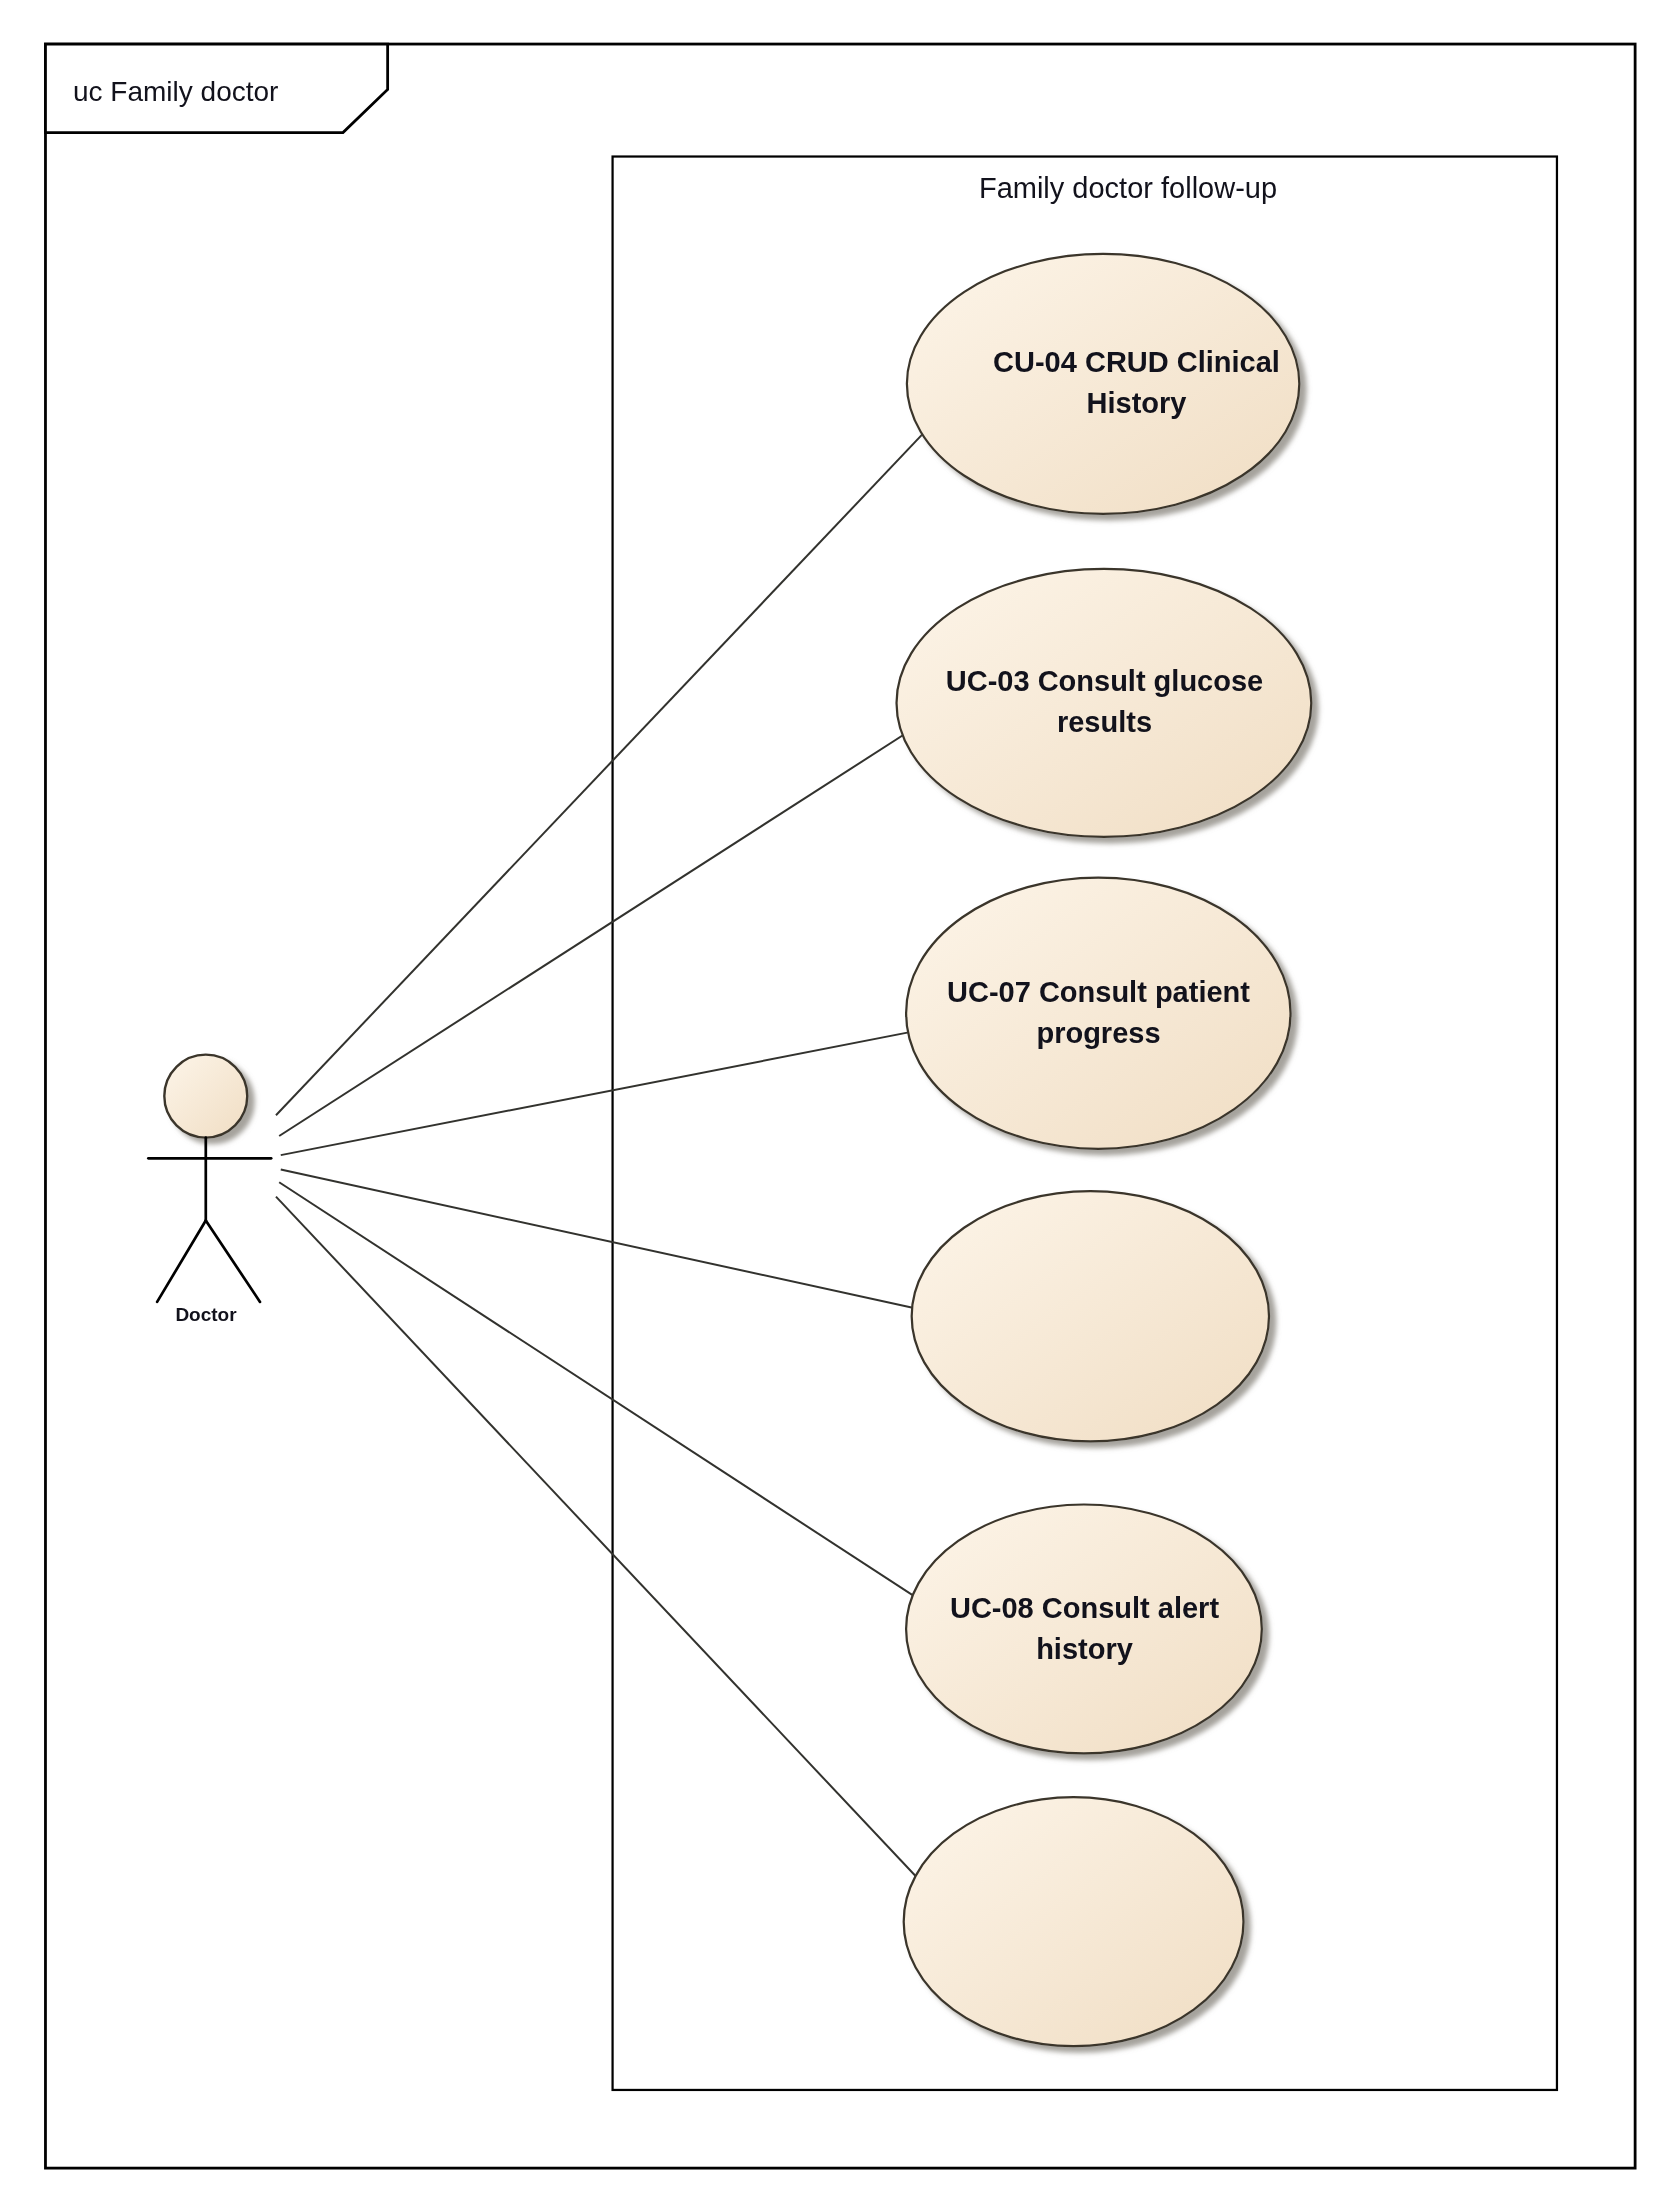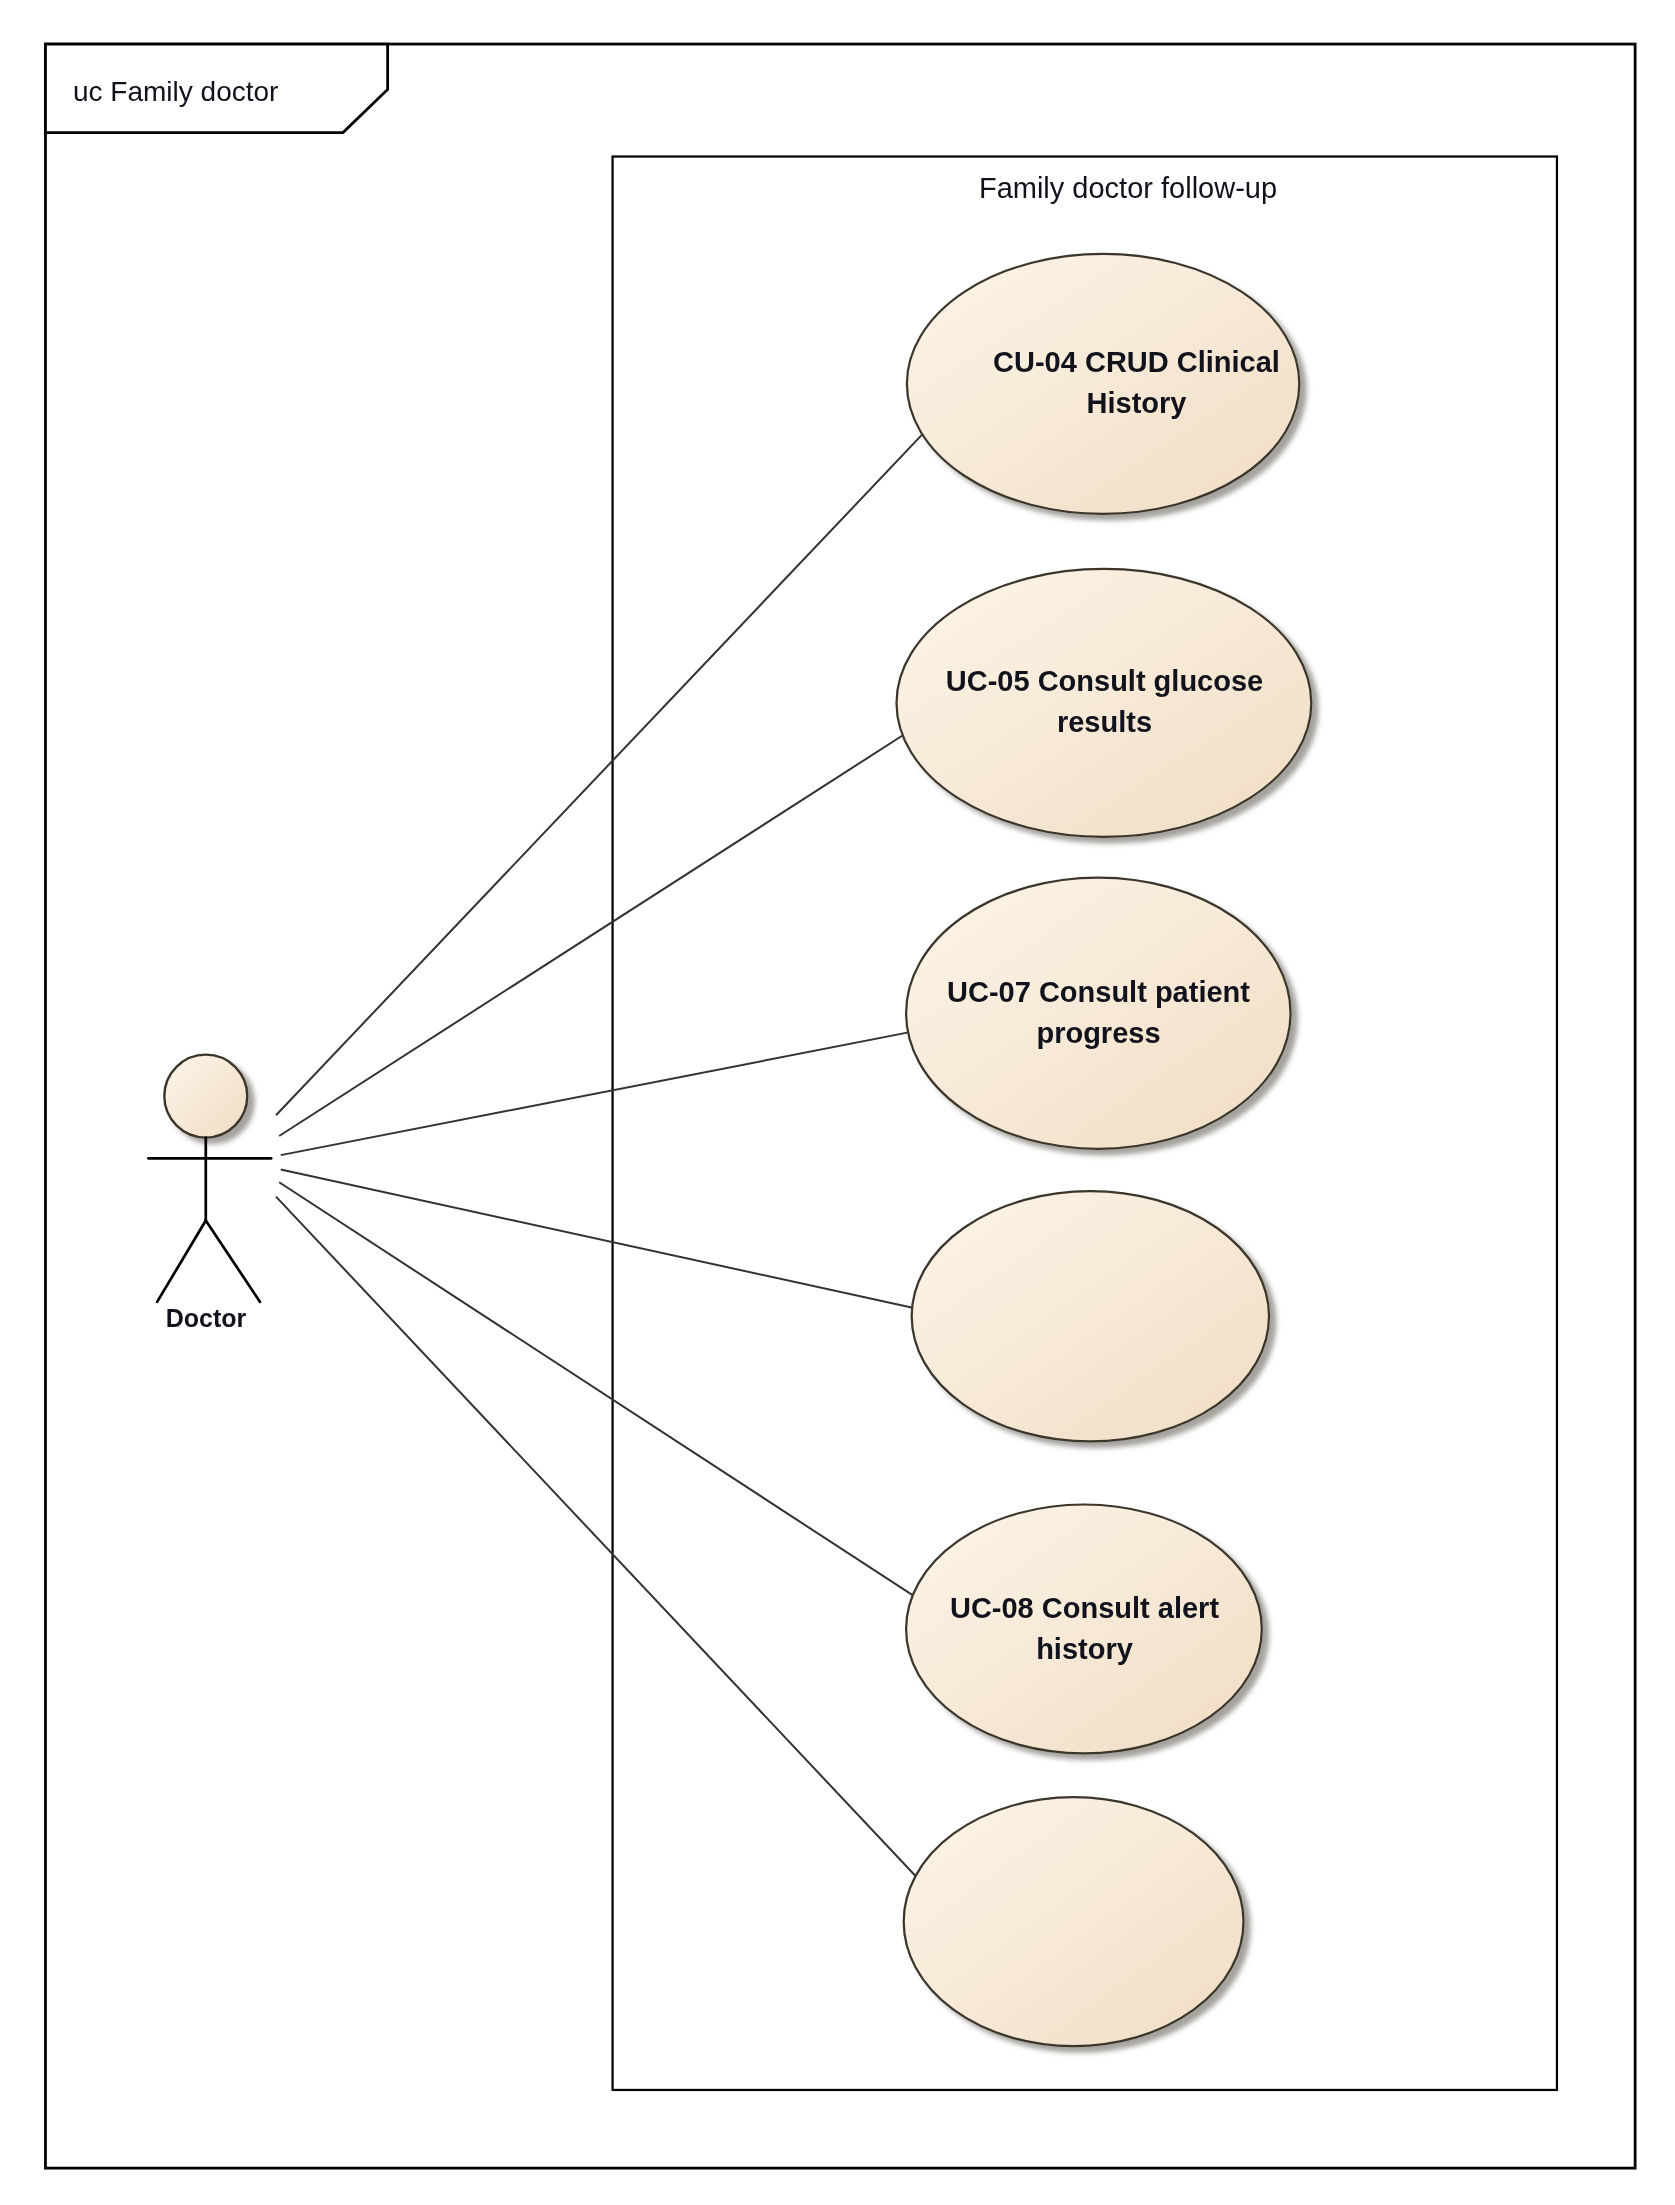--- a/index.html
+++ b/index.html
@@ -35,21 +35,21 @@
     text-align:center;
   }
   .uc-label.n0{left:945px;top:342px;width:383px;}
   .uc-label.n1{left:913px;top:661px;width:383px;}
   .uc-label.n2{left:907px;top:972px;width:383px;}
   .uc-label.n3{left:914px;top:1275px;width:355px;}
   .uc-label.n4{left:907px;top:1588px;width:355px;}
   .uc-label.n5{left:897px;top:1881px;width:355px;}
   .actor-label{
     left:126px;top:1304px;width:160px;
-    font-size:25px;font-weight:bold;text-align:center;
+    font-size:19px;font-weight:bold;text-align:center;
   }
   .stop-light{stop-color:var(--ellipse-fill-light);}
   .stop-dark{stop-color:var(--ellipse-fill-dark);}
   .uc-ellipse{
     fill:url(#egrad);
     stroke:var(--ellipse-stroke);stroke-width:2.8;
     filter:url(#eshadow);
   }
   .assoc{stroke:var(--line-color);stroke-width:2.5;}
   .actor-stroke{stroke:#000000;stroke-width:3.4;stroke-linecap:round;}
@@ -99,19 +99,19 @@
       <line class="actor-stroke" x1="258" y1="1530" x2="197" y2="1632"></line>
       <line class="actor-stroke" x1="258" y1="1530" x2="326" y2="1632"></line>
     </g>
   </svg>
 
   <div class="txt frame-title">uc Family doctor</div>
 
   <div class="txt boundary-title">Family doctor follow-up</div>
 
   <div class="txt uc-label n0">CU-04 CRUD Clinical History</div>
-  <div class="txt uc-label n1">UC-05 Consult glucose results</div>
+  <div class="txt uc-label n1">UC-03 Consult glucose results</div>
   <div class="txt uc-label n2">UC-07 Consult patient progress</div>
   <div class="txt uc-label n4">UC-08 Consult alert history</div>
 
   <div class="txt actor-label">Doctor</div>
 </div>
 
 
 </body></html>

